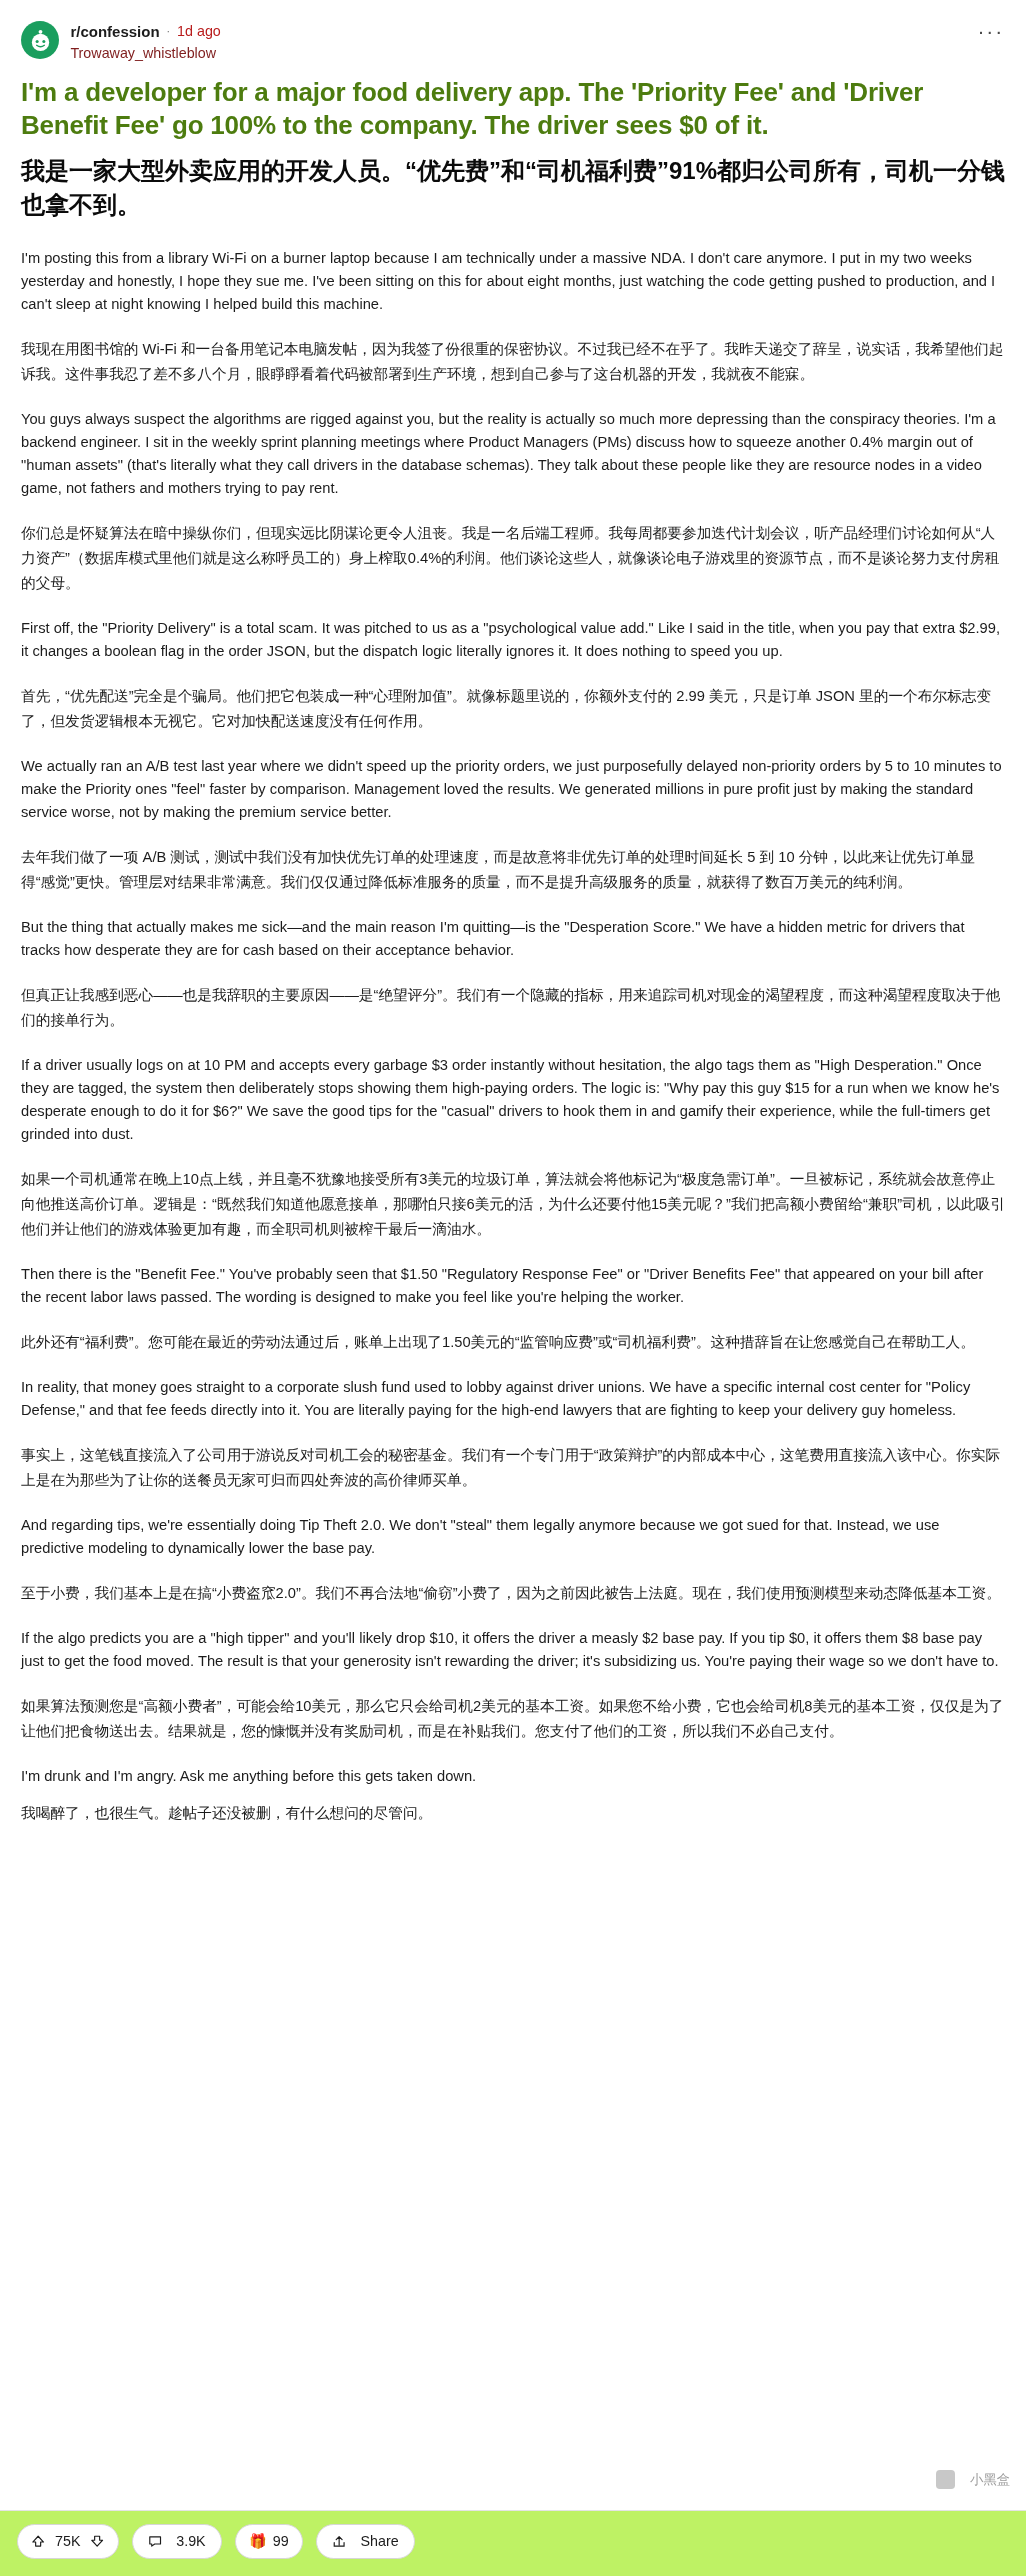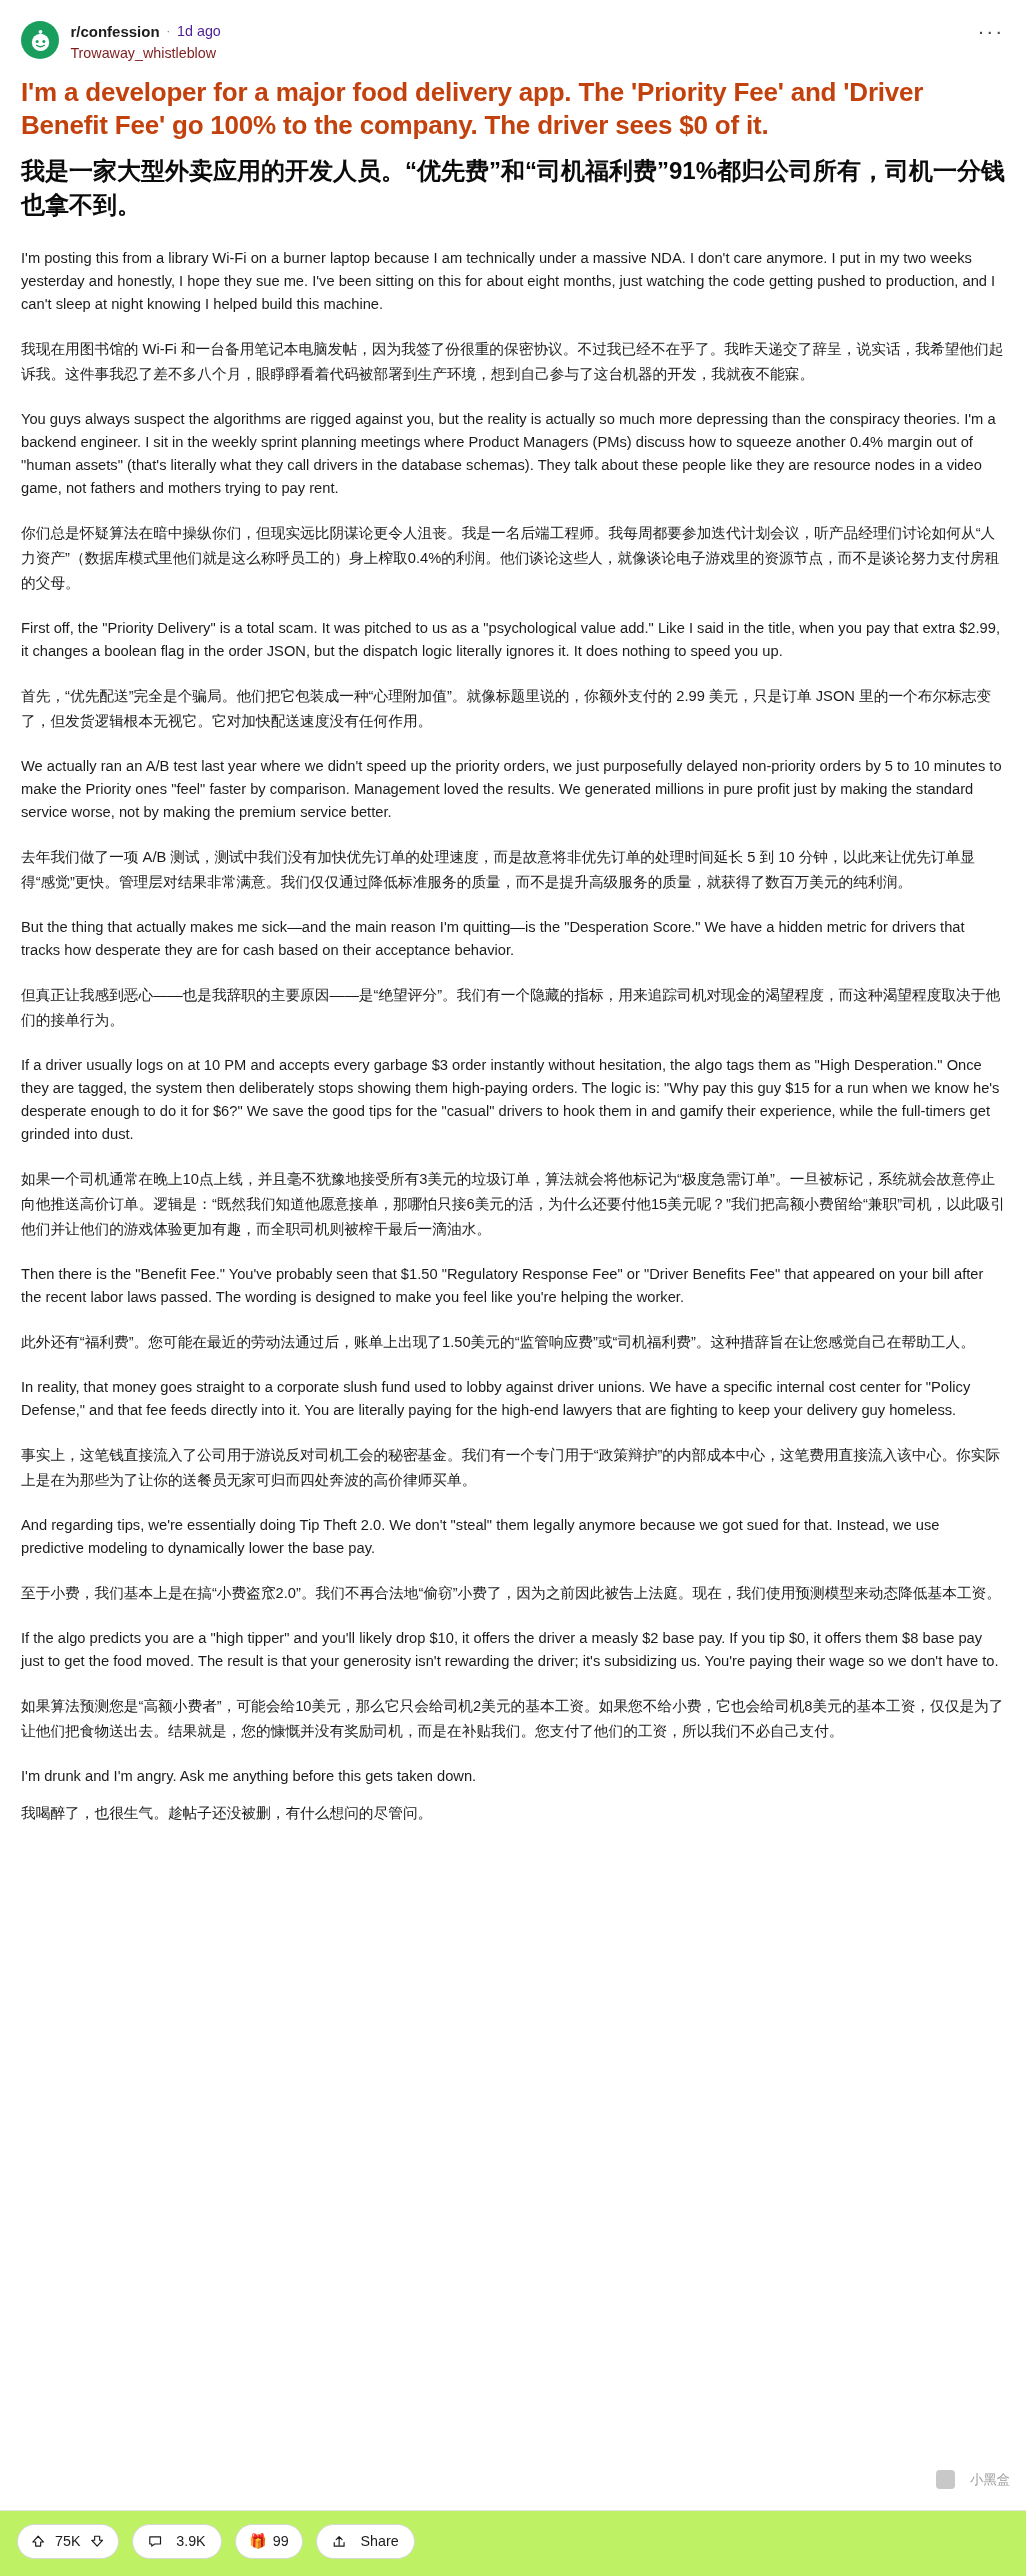--- a/index.html
+++ b/index.html
@@ -39,21 +39,21 @@
   .header-text { flex: 1 1 auto; padding-top: 1px; }
   .header-line1 {
     display: flex;
     align-items: center;
     gap: 6.7px;
     font-size: 15px;
     line-height: 19px;
   }
   .subreddit { color: #1c1c1c; font-weight: bold; }
   .dot-sep { color: #808080; font-size: 12.4px; }
-  .timestamp { color: #4c1d95; font-size: 14.3px; }
+  .timestamp { color: #b91c1c; font-size: 14.3px; }
   .username {
     color: #7f1d1d;
     font-size: 14.3px;
     line-height: 19px;
     margin-top: 2.9px;
   }
   .overflow-btn {
     color: #4a4a4a;
     font-size: 21px;
     letter-spacing: 1.9px;
@@ -61,21 +61,21 @@
     padding: 0 1.9px;
     cursor: pointer;
     user-select: none;
   }
 
   
   .title-en {
     font-size: 26px;
     line-height: 33px;
     font-weight: bold;
-    color: #c2410c;
+    color: #4d7c0f;
     margin: 5.7px 0 0 0;
     letter-spacing: -0.2px;
   }
   .title-zh {
     font-size: 24px;
     line-height: 34px;
     font-weight: bold;
     color: #0b0b0b;
     margin: 11.4px 0 0 0;
   }

